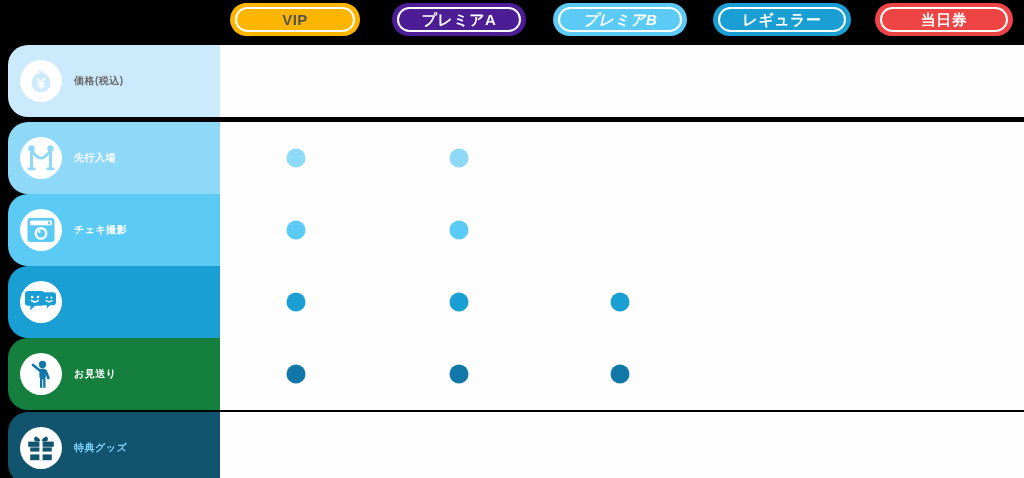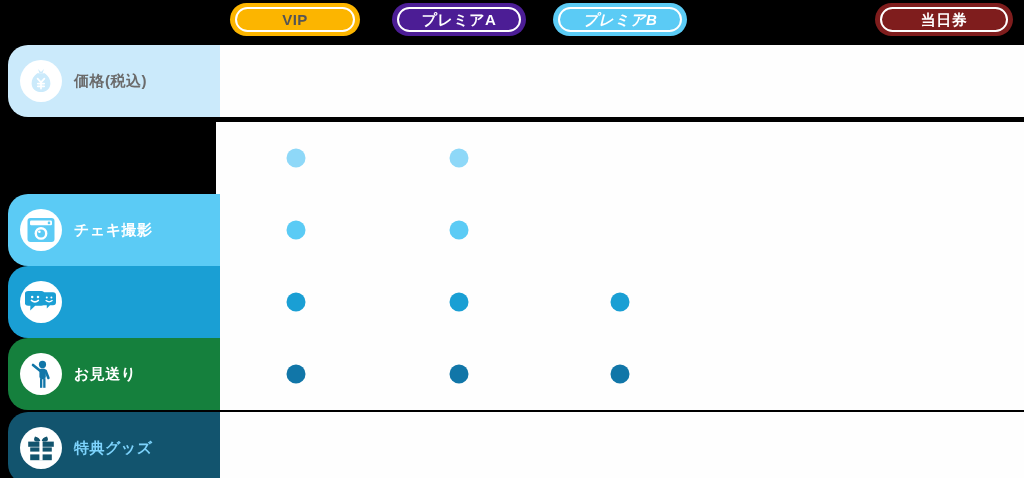--- a/index.html
+++ b/index.html
@@ -44,21 +44,21 @@
   }
   .row-icon{
     width:42px;height:42px;border-radius:50%;
     background:#fff;
     margin-left:12px;margin-right:12px;
     flex:0 0 auto;
     display:flex;align-items:center;justify-content:center;
   }
   .row-icon svg{display:block;}
   .row-text{
-    font-size:15px;font-weight:bold;white-space:nowrap;
+    font-size:10px;font-weight:bold;white-space:nowrap;
     letter-spacing:.5px;
   }
 
   
   .dot{
     position:absolute;width:19px;height:19px;border-radius:50%;
     transform:translate(-50%,-50%);
   }
 </style>
 </head>
@@ -71,21 +71,25 @@
         <span class="pill-label" style="color: rgb(85, 85, 85);">VIP</span>
       </div>
       <div class="pill" style="left: 392px; width: 134px; background: #4c1d95;">
         <div class="pill-inner"></div>
         <span class="pill-label" style="color: rgb(255, 255, 255);">プレミアA</span>
       </div>
       <div class="pill" style="left: 553px; width: 134px; background: rgb(91, 203, 245);">
         <div class="pill-inner"></div>
         <span class="pill-label" style="color: rgb(255, 255, 255); font-style: italic;">プレミアB</span>
       </div>
-      <div class="pill" style="left: 875px; width: 138px; background: #7f1d1d; text-align: right;">
+      <div class="pill" style="left: 713px; width: 138px; background: rgb(26, 159, 212);">
+        <div class="pill-inner"></div>
+        <span class="pill-label" style="color: rgb(255, 255, 255);">レギュラー</span>
+      </div>
+      <div class="pill" style="left: 875px; width: 138px; background: #ef4444; text-align: right;">
         <div class="pill-inner"></div>
         <span class="pill-label" style="color: rgb(255, 255, 255);">当日券</span>
       </div>
     </div>
   <div id="rows-container">
       <div class="row" style="top: 45px;">
         <div class="row-white" style="background: rgb(254, 254, 254);"></div>
         <div class="row-label" style="background: rgb(203, 234, 251);">
           <div class="row-icon">
             <svg width="30" height="30" viewBox="0 0 30 30">
@@ -99,20 +103,34 @@
         </g>
       </svg>
           </div>
           <span class="row-text" style="color: rgb(107, 107, 107);">価格(税込)</span>
         </div>
       </div>
       <div class="row" style="top: 122px;">
         <div class="row-white" style="background: rgb(254, 254, 254);">
           <div class="dot" style="left: 80px; top: 36px; background: rgb(142, 216, 248);"></div>
           <div class="dot" style="left: 243px; top: 36px; background: rgb(142, 216, 248);"></div>
+        </div>
+        <div class="row-label" style="background: rgb(142, 216, 248);">
+          <div class="row-icon">
+            <svg width="32" height="30" viewBox="0 0 32 30">
+        <circle cx="6.5" cy="5.5" r="3.2" fill="#8ed8f8"></circle>
+        <rect x="5.0" y="9.0" width="3.0" height="16.0" fill="#8ed8f8"></rect>
+        <rect x="2.4" y="24.6" width="8.2" height="2.6" rx="1.1" fill="#8ed8f8"></rect>
+        <circle cx="25.5" cy="5.5" r="3.2" fill="#8ed8f8"></circle>
+        <rect x="24.0" y="9.0" width="3.0" height="16.0" fill="#8ed8f8"></rect>
+        <rect x="21.4" y="24.6" width="8.2" height="2.6" rx="1.1" fill="#8ed8f8"></rect>
+        <path d="M7.5 8.6 Q16 21.5 24.5 8.6" stroke="#8ed8f8" stroke-width="2.8" fill="none" stroke-linecap="round"></path>
+      </svg>
+          </div>
+          <span class="row-text" style="color: rgb(255, 255, 255);">先行入場</span>
         </div>
       </div>
       <div class="row" style="top: 194px;">
         <div class="row-white" style="background: rgb(254, 254, 254);">
           <div class="dot" style="left: 80px; top: 36px; background: rgb(91, 203, 245);"></div>
           <div class="dot" style="left: 243px; top: 36px; background: rgb(91, 203, 245);"></div>
         </div>
         <div class="row-label" style="background: rgb(91, 203, 245);">
           <div class="row-icon">
             <svg width="30" height="28" viewBox="0 0 30 28">

